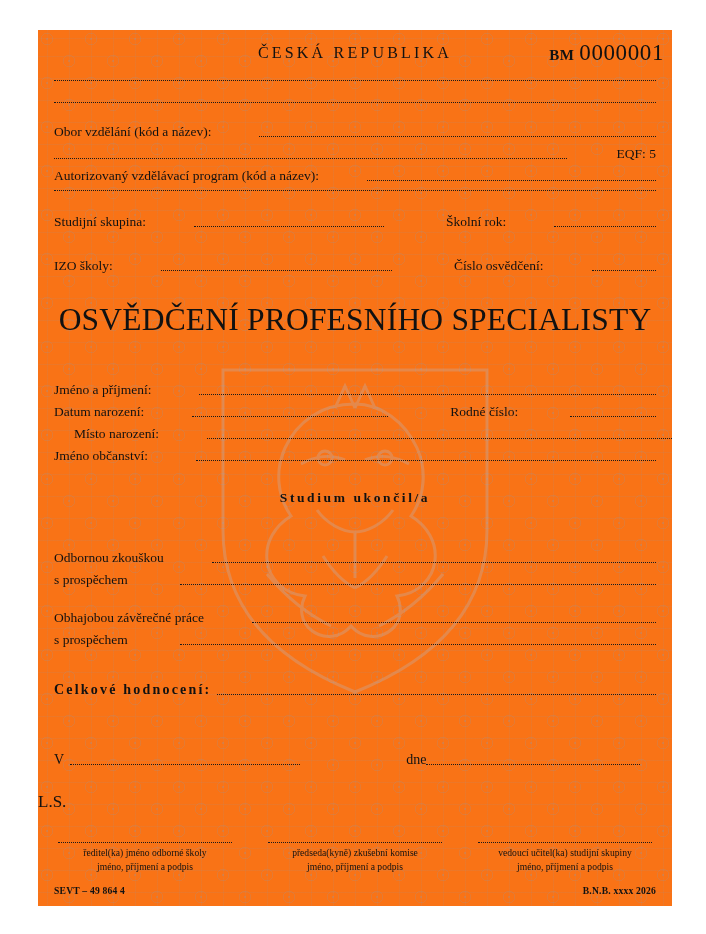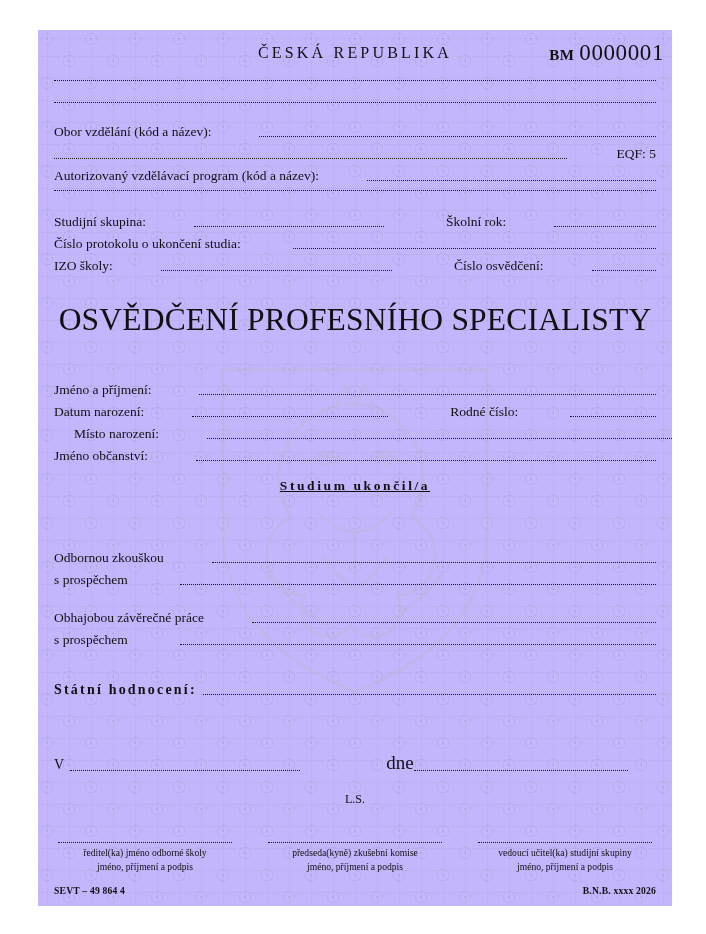--- a/index.html
+++ b/index.html
@@ -22,21 +22,21 @@
     height: 934px;
     background: #ffffff;
   }
 
   #sheet {
     position: absolute;
     left: 38px;
     top: 30px;
     width: 634px;
     height: 876px;
-    background: #c4b5fd;
+    background: #f97316;
     overflow: hidden;
   }
 
   
   #guilloche {
     position: absolute;
     inset: 0;
     background-image:
       radial-gradient(circle at 9px 9px, rgba(150,150,160,0.30) 0.9px, transparent 1.2px),
       radial-gradient(circle at 9px 9px, transparent 5.2px, rgba(150,150,160,0.24) 5.3px, rgba(150,150,160,0.24) 6.0px, transparent 6.2px),
@@ -148,28 +148,28 @@
   #celkove .lbl {
     font-weight: bold;
     font-size: 14px;
     letter-spacing: 2.2px;
   }
 
   
   #vdne { position: absolute; left: 16px; top: 722px; width: 602px; display: flex; align-items: baseline; }
   #vdne .v { font-size: 14px; }
   #vdne .gapmid { width: 86px; flex: none; }
-  #vdne .dne { font-size: 19px; }
+  #vdne .dne { font-size: 14px; margin-left: 20px; }
 
   #ls {
     position: absolute;
     left: 0; top: 762px;
     width: 634px;
-    text-align: center;
-    font-size: 12px;
+    text-align: left;
+    font-size: 17px;
   }
 
   
   #signatures {
     position: absolute;
     left: 14px; top: 812px;
     width: 606px;
     display: flex;
     justify-content: space-between;
   }
@@ -261,24 +261,20 @@
         <span class="dots"></span>
       </div>
 
       <div class="row" style="left:16px; top:184px; width:602px;align-items:flex-end;">
         <span class="lbl">Studijní skupina:</span>
         <span class="dots" style="flex:0 0 190px;"></span>
         <span class="lbl" style="padding-left:14px;">Školní rok:</span>
         <span class="dots"></span>
       </div>
 
-      <div class="row" style="left:16px; top:206px; width:602px;">
-        <span class="lbl">Číslo protokolu o ukončení studia:</span>
-        <span class="dots" style="margin-left:4px;"></span>
-      </div>
 
       <div class="row" style="left:16px; top:228px; width:602px;">
         <span class="lbl">IZO školy:</span>
         <span class="dots" style="flex:0 0 231px;"></span>
         <span class="lbl" style="padding-left:14px;">Číslo osvědčení:</span>
         <span class="dots"></span>
       </div>
 
       <div id="main-title">OSVĚDČENÍ PROFESNÍHO SPECIALISTY</div>
 
@@ -297,21 +293,21 @@
       <div class="row" style="left:16px; top:396px; width:602px;padding-left:20px;">
         <span class="lbl">Místo narození:</span>
         <span class="dots"></span>
       </div>
 
       <div class="row" style="left:16px; top:418px; width:602px;">
         <span class="lbl">Jméno občanství:</span>
         <span class="dots"></span>
       </div>
 
-      <div class="sec-head" style="top:448px;text-decoration:underline;">Studium ukončil/a</div>
+      <div class="sec-head" style="top:460px;">Studium ukončil/a</div>
 
       <div class="row" style="left:16px; top:520px; width:602px;">
         <span class="lbl">Odbornou zkouškou</span>
         <span class="dots"></span>
       </div>
 
       <div class="row" style="left:16px; top:542px; width:602px;">
         <span class="lbl">s prospěchem</span>
         <span class="dots" style="margin-left:4px;"></span>
       </div>
@@ -320,21 +316,21 @@
         <span class="lbl">Obhajobou závěrečné práce</span>
         <span class="dots"></span>
       </div>
 
       <div class="row" style="left:16px; top:602px; width:602px;">
         <span class="lbl">s prospěchem</span>
         <span class="dots" style="margin-left:4px;"></span>
       </div>
 
       <div id="celkove">
-        <span class="lbl">Státní hodnocení:</span>
+        <span class="lbl">Celkové hodnocení:</span>
         <span class="dots" style="margin-left:6px;"></span>
       </div>
 
       <div id="vdne">
         <span class="v lbl">V</span>
         <span class="dots" style="flex:0 0 230px; margin-left:6px;"></span>
         <span class="gapmid"></span>
         <span class="dne lbl">dne</span>
         <span class="dots" style="flex:0 0 214px;"></span>
       </div>

